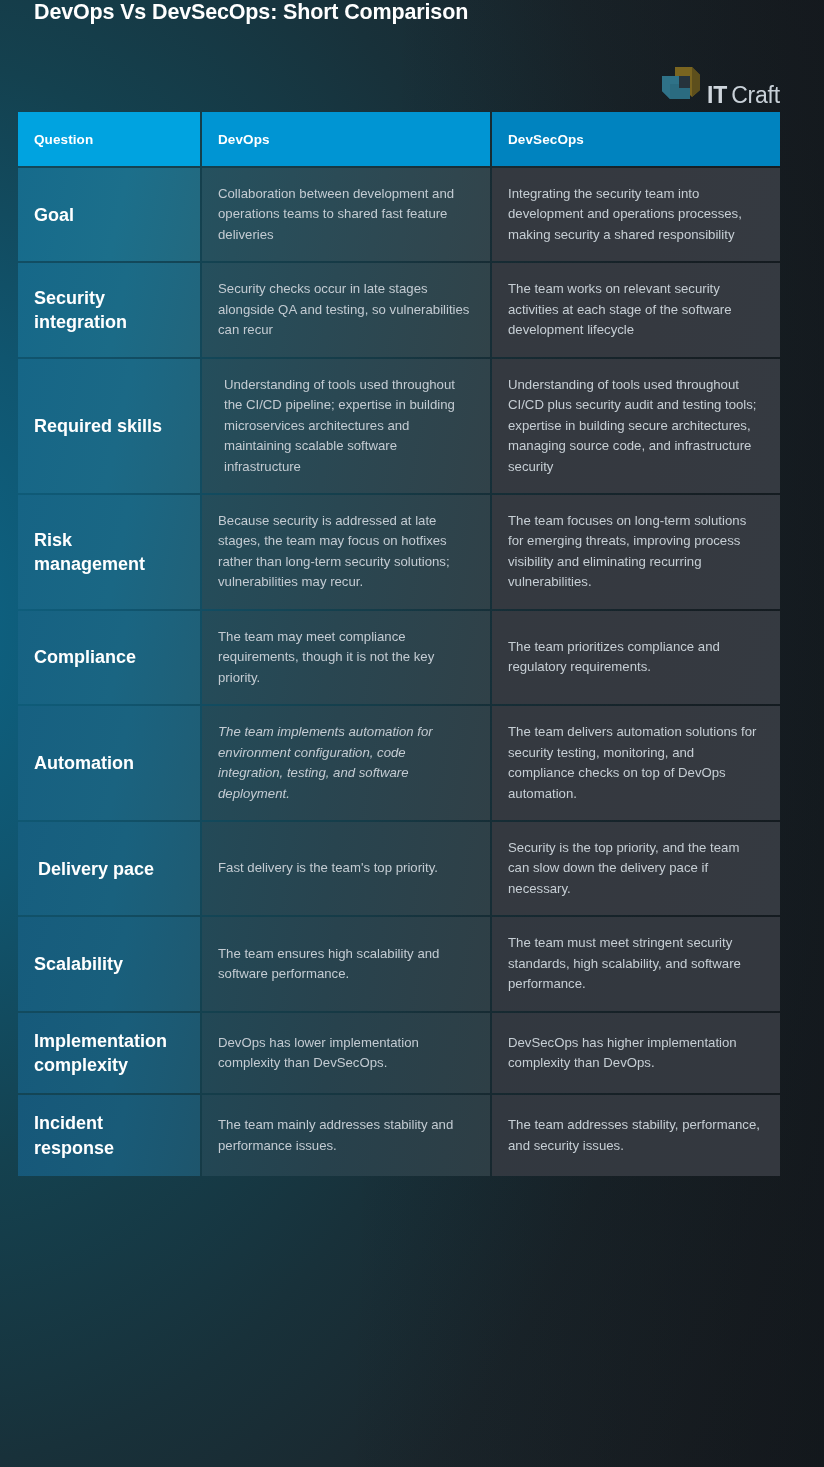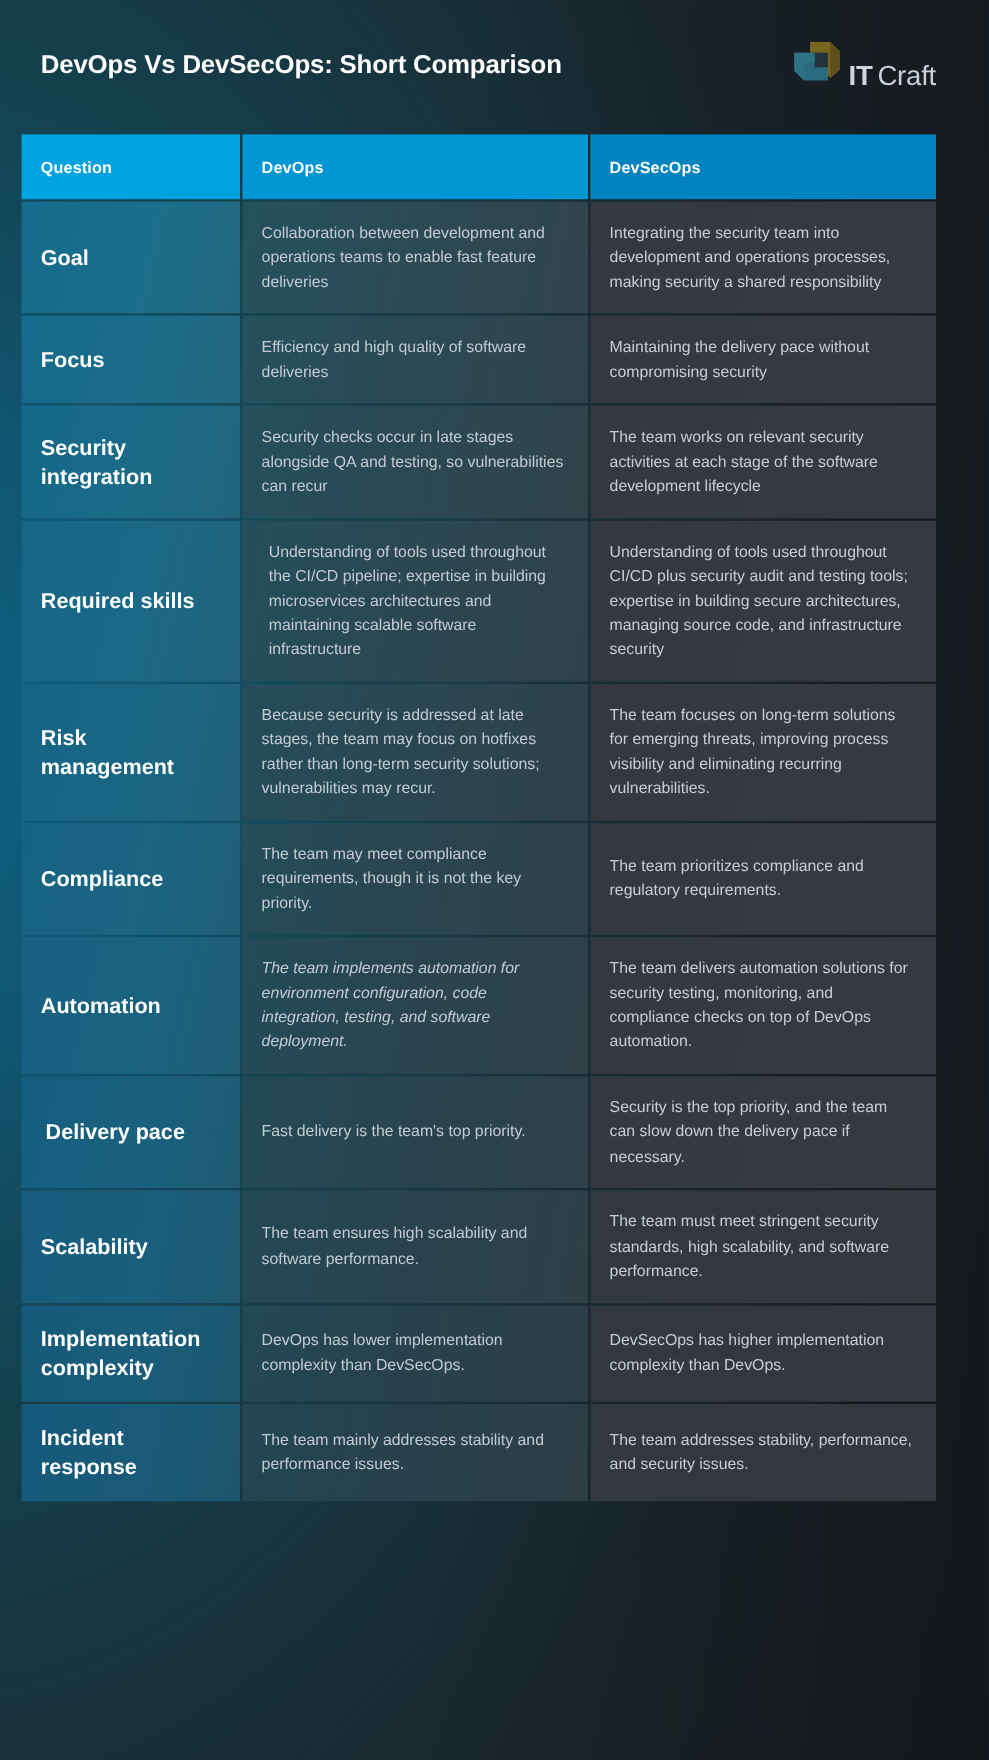--- a/index.html
+++ b/index.html
@@ -31,21 +31,20 @@
     background: linear-gradient(92deg, rgba(0,0,0,0) 45%, rgba(8,12,16,0.42) 100%);
     pointer-events:none;
   }
 
   
   .header {
     position: relative;
     z-index: 3;
     height: 110px;
     display: flex;
-    align-items: center;
     justify-content: space-between;
     padding: 0 32px 0 34px;
   }
   .page-title {
     font-size: 21.5px;
     font-weight: bold;
     color: #ffffff;
     letter-spacing: -0.15px;
     line-height: 1.2;
     white-space: nowrap;
@@ -195,27 +194,22 @@
       <thead>
         <tr>
           <th class="h1">Question</th>
           <th class="h2">DevOps</th>
           <th class="h3">DevSecOps</th>
         </tr>
       </thead>
       <tbody>
         <tr class="r0">
           <td class="q">Goal</td>
-          <td class="a">Collaboration between development and operations teams to enable fast feature deliveries</td>
+          <td class="a">Collaboration between development and operations teams to shared fast feature deliveries</td>
           <td class="b">Integrating the security team into development and operations processes, making security a shared responsibility</td>
-        </tr>
-        <tr class="r1">
-          <td class="q">Focus</td>
-          <td class="a">Efficiency and high quality of software deliveries</td>
-          <td class="b">Maintaining the delivery pace without compromising security</td>
         </tr>
         <tr class="r2">
           <td class="q">Security integration</td>
           <td class="a">Security checks occur in late stages alongside QA and testing, so vulnerabilities can recur</td>
           <td class="b">The team works on relevant security activities at each stage of the software development lifecycle</td>
         </tr>
         <tr class="r3">
           <td class="q">Required skills</td>
           <td class="a">Understanding of tools used throughout the CI/CD pipeline; expertise in building microservices architectures and maintaining scalable software infrastructure</td>
           <td class="b">Understanding of tools used throughout CI/CD plus security audit and testing tools; expertise in building secure architectures, managing source code, and infrastructure security</td>

